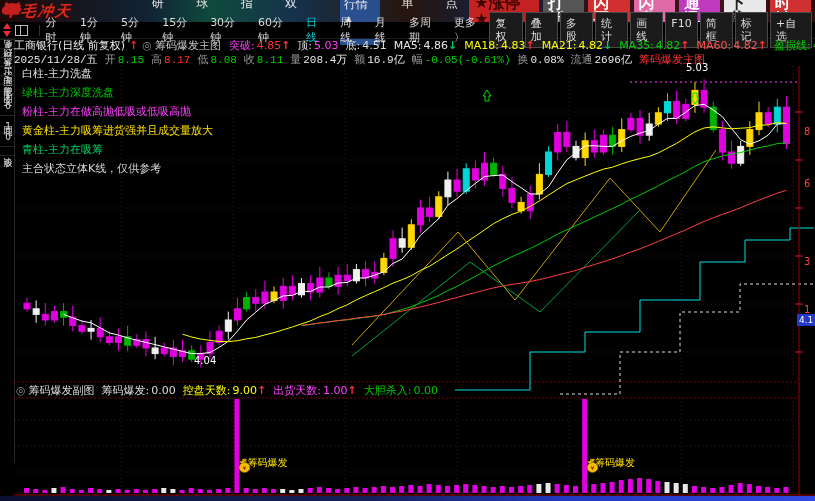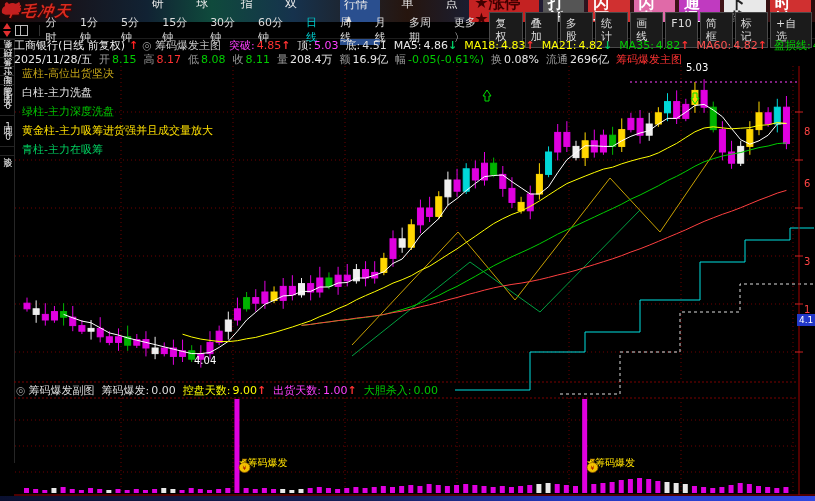--- a/index.html
+++ b/index.html
@@ -25,21 +25,21 @@
   #updown i.d{bottom:0;border-top:6px solid #e03030;}
   #winicon{width:11px;height:9px;border:1px solid #bbb;margin-right:5px;position:relative;}
   #winicon:before{content:"";position:absolute;left:4px;top:0;bottom:0;width:1px;background:#bbb;}
   .vsep{width:1px;height:11px;background:#333;margin:0 6px;}
   #periods{display:flex;gap:13px;color:#ddd;}
   #periods .active{color:#00c8c8;}
   #tools{margin-left:auto;display:flex;gap:2px;padding-right:3px;}
   #tools span{border:1px solid #4a4a4a;background:#1b1b1b;padding:4px 5px;line-height:13px;font-size:11px;color:#ddd;}
   
   #infobar{left:14px;top:38px;width:801px;height:14px;display:flex;align-items:center;font-size:11px;white-space:nowrap;}
-  #datebar{left:14px;top:52px;width:687px;height:14px;display:flex;font-size:11px;white-space:nowrap;}
+  #datebar{left:14px;top:52px;width:687px;height:14px;display:flex;font-size:11px;white-space:nowrap;font-family:Liberation Mono, monospace;}
   .fld{margin-right:7px;}
   .fld .lb{margin-right:2px;}
   
   #sidebar{left:0;top:38px;width:14px;height:463px;background:#000;border-right:1px solid #262626;
     display:flex;flex-direction:column;}
   .sb-item{writing-mode:vertical-rl;text-orientation:upright;font-size:9px;color:#ddd;
     padding:3px 0;margin:0 auto;border-bottom:1px solid #242424;line-height:13px;letter-spacing:1px;flex:0 0 auto;width:14px;text-align:center;}
   .sb-item.active{background:#b80000;color:#fff;}
   
   #legend{left:22px;top:64px;font-size:11px;line-height:19px;z-index:3;}
@@ -447,25 +447,26 @@
       <div class="sb-item">复盘</div>
       <div class="sb-item">小达</div>
       <div class="sb-item">涨因</div>
       <div class="sb-item">股吧</div>
       <div class="sb-item">图文10</div>
       <div class="sb-item">同花10</div>
       <div class="sb-item">诊股</div>
     </div>
 
   <div id="legend" class="abs">
-      <div style="color: rgb(200, 168, 24);">蓝柱-高位出货坚决</div>
       <div style="color: rgb(232, 232, 232);">白柱-主力洗盘</div>
       <div style="color: rgb(0, 200, 0);">绿柱-主力深度洗盘</div>
+      <div style="color: rgb(255, 64, 255);">粉柱-主力在做高抛低吸或低吸高抛</div>
       <div style="color: rgb(255, 224, 0);">黄金柱-主力吸筹进货强并且成交量放大</div>
       <div style="color: rgb(0, 208, 96);">青柱-主力在吸筹</div>
+      <div style="color: rgb(216, 216, 216);">主合状态立体K线，仅供参考</div>
     </div>
 
   <div id="subheader" class="abs">
     <span style="color:#999;margin-right:3px;">◎</span>
     <span style="color:#dddddd;margin-right:7px;">筹码爆发副图</span>
     <span id="sub-fields"><span class="fld"><span class="lb" style="color: rgb(221, 221, 221);">筹码爆发:</span><span style="color: rgb(221, 221, 221);">0.00</span></span><span class="fld"><span class="lb" style="color: rgb(255, 255, 0);">控盘天数:</span><span style="color: rgb(255, 255, 0);">9.00</span><span class="arrowglyph" style="color: rgb(255, 50, 50);">↑</span></span><span class="fld"><span class="lb" style="color: rgb(255, 64, 255);">出货天数:</span><span style="color: rgb(255, 64, 255);">1.00</span><span class="arrowglyph" style="color: rgb(255, 50, 50);">↑</span></span><span class="fld"><span class="lb" style="color: rgb(0, 200, 0);">大胆杀入:</span><span style="color: rgb(0, 200, 0);">0.00</span></span></span>
   </div>
 
   <div class="abs anno" style="left:686px;top:62px;">5.03</div>
   <div class="abs anno" style="left:194px;top:355px;">4.04</div>

